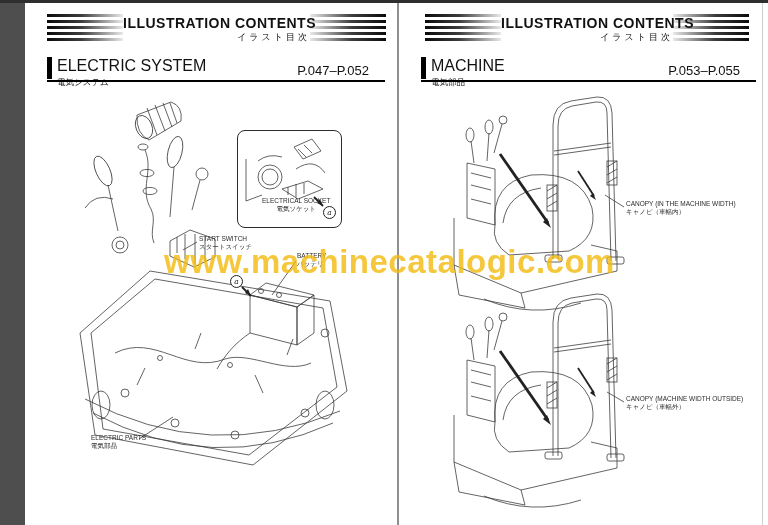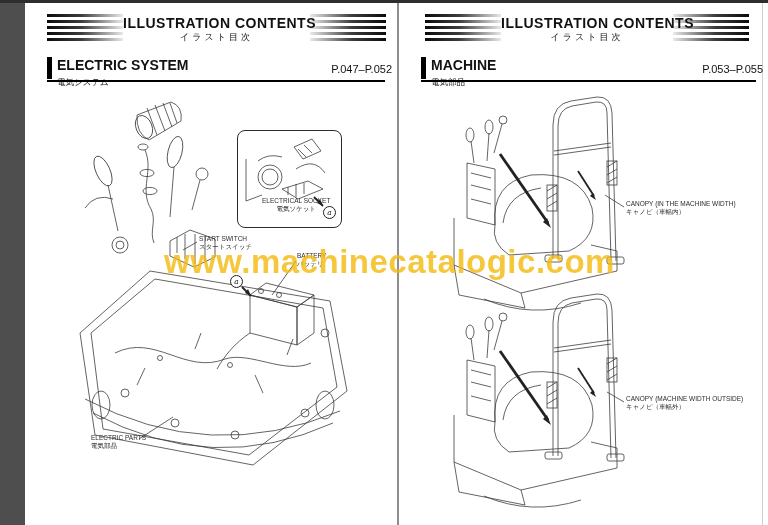--- a/index.html
+++ b/index.html
@@ -12,25 +12,25 @@
   .page{position:absolute;top:3px;height:522px;}
   #leftPage{left:25px;width:372px;}
   #rightPage{left:399px;width:369px;}
 
   
   .stripes{position:absolute;width:76px;height:27px;display:flex;flex-direction:column;justify-content:space-between;}
   .stripes div{height:3.3px;}
   .stripes.l div{background:linear-gradient(to right,#0b0b0b 0%,#3c3c3c 45%,#e9e9e9 100%);}
   .stripes.r div{background:linear-gradient(to left,#0b0b0b 0%,#3c3c3c 45%,#e9e9e9 100%);}
   .hdr-title{position:absolute;top:12px;font-size:14px;font-weight:bold;letter-spacing:.5px;color:#111;text-align:center;white-space:nowrap;}
-  .hdr-sub{position:absolute;top:28px;font-size:9px;letter-spacing:3px;color:#111;text-align:center;}
+  .hdr-sub{position:absolute;top:28px;font-size:9px;letter-spacing:3px;color:#111;text-align:right;}
   .sec-bar{position:absolute;left:22px;top:54px;width:5px;height:22px;background:#000;}
-  .sec-title{position:absolute;left:32px;top:54px;font-size:14px;font-weight:bold;color:#111;}
+  .sec-title{position:absolute;left:32px;top:54px;font-size:16px;font-weight:normal;color:#111;}
   .sec-sub{position:absolute;left:32px;top:66px;font-size:8.5px;color:#111;margin-top:8px;}
-  .sec-range{position:absolute;right:5px;top:60px;font-size:11px;color:#111;}
+  .sec-range{position:absolute;right:28px;top:60px;font-size:13px;color:#111;}
   .sec-rule{position:absolute;left:22px;right:12px;top:77px;height:1.5px;background:#000;}
 
   
   .lbl{position:absolute;font-size:6.5px;line-height:7.5px;color:#2b2b2b;white-space:nowrap;}
   .lbl .jp{font-size:6.5px;}
   .ill{position:absolute;left:0;top:0;}
   .inset{position:absolute;left:212px;top:127px;width:103px;height:96px;border:1.2px solid #2c2c2c;border-radius:8px;}
   .marker{position:absolute;width:11px;height:11px;border:1px solid #222;border-radius:50%;
           font:italic 7.5px "DejaVu Serif",serif;color:#222;display:flex;align-items:center;justify-content:center;background:#fff;}
   .watermark{position:absolute;left:164px;top:243px;width:442px;text-align:right;white-space:nowrap;

